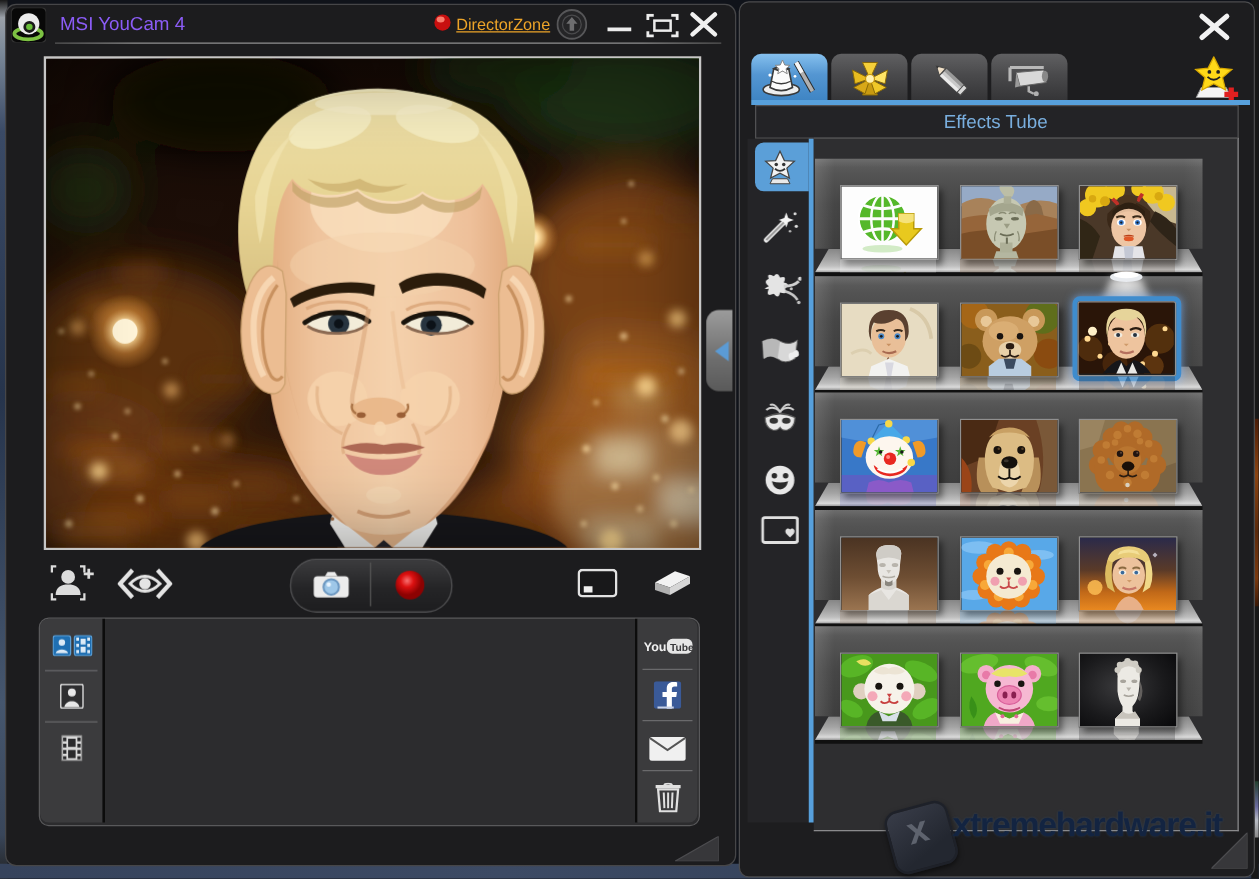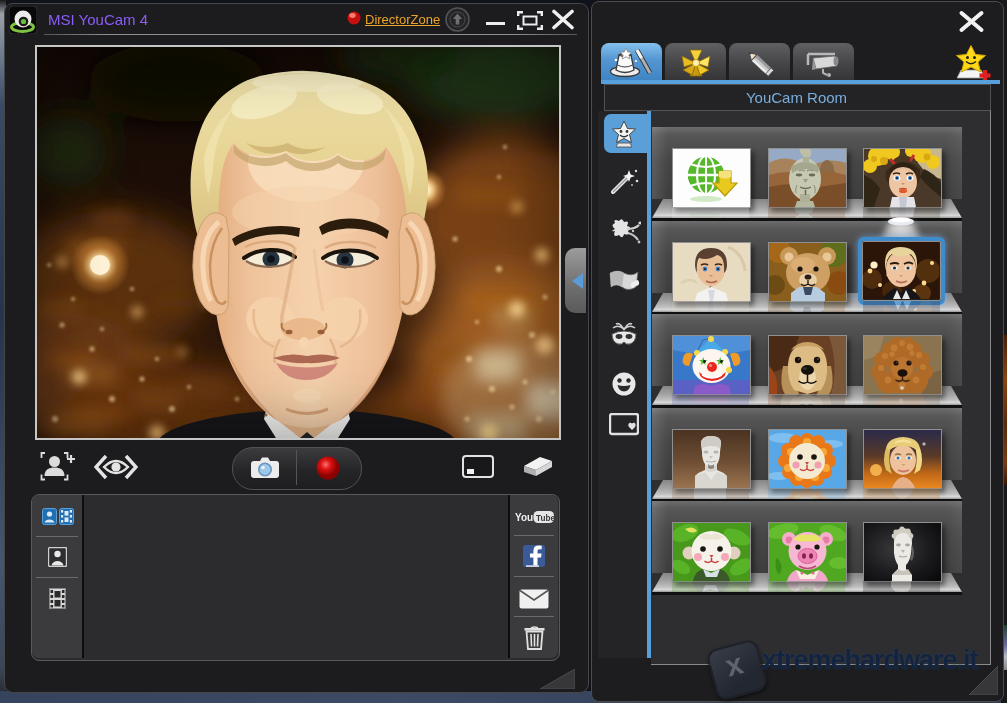--- a/index.html
+++ b/index.html
@@ -459,21 +459,21 @@
 <circle cx="17.5" cy="12.5" r="1.5" fill="#222"></circle>
     <circle cx="24.5" cy="12.5" r="1.5" fill="#222"></circle>
 <path d="M16 16.5 Q 21 21 26 16.5" stroke="#222" stroke-width="1.5" fill="none"></path>
 <g stroke="#e02020" stroke-width="4.2">
       <line x1="35" y1="25" x2="35" y2="36"></line>
       <line x1="29.5" y1="30.5" x2="40.5" y2="30.5"></line>
     </g>
 </svg>
 <div class="abs" style="left:601px;top:80px;width:399px;height:4px;background:#57a0dc;"></div>
 <div class="abs" style="left:604px;top:84px;width:385px;height:25px;background:#232326;border:1px solid #515153;"></div>
-<div class="abs" style="left:604px;top:89px;width:385px;height:18px;font-size:15px;color:#79aede;text-align:center;">YouCam Room</div>
+<div class="abs" style="left:604px;top:89px;width:385px;height:18px;font-size:15px;color:#79aede;text-align:center;">Effects Tube</div>
 <div class="abs" style="left:598px;top:111px;width:49px;height:547px;background:#242427;"></div>
 <div class="abs" style="left:604px;top:114px;width:43px;height:39px;background:#5b9fd8;border-radius:7px 0 0 7px;"></div>
 <div class="abs" style="left:647px;top:111px;width:4px;height:547px;background:#57a0dc;"></div>
 <svg class="abs" style="left:610px;top:120px;" width="28" height="28">
 <path d="M14 1 L17.5 8.5 L25.5 9 L19.5 14.5 L21.5 22.5 L14 18.5 L6.5 22.5 L8.5 14.5 L2.5 9 L10.5 8.5 Z" fill="#f2f2f2" stroke="#444" stroke-width="1"></path>
 <circle cx="11" cy="11.5" r="1.4" fill="#333"></circle>
     <circle cx="17" cy="11.5" r="1.4" fill="#333"></circle>
 <path d="M10 15 Q 14 18.5 18 15" stroke="#333" stroke-width="1.4" fill="none"></path>
 <path d="M8 23 L20 23 L22 27 L6 27 Z" fill="#e8e8e8" stroke="#444" stroke-width="0.8"></path>
 </svg>

